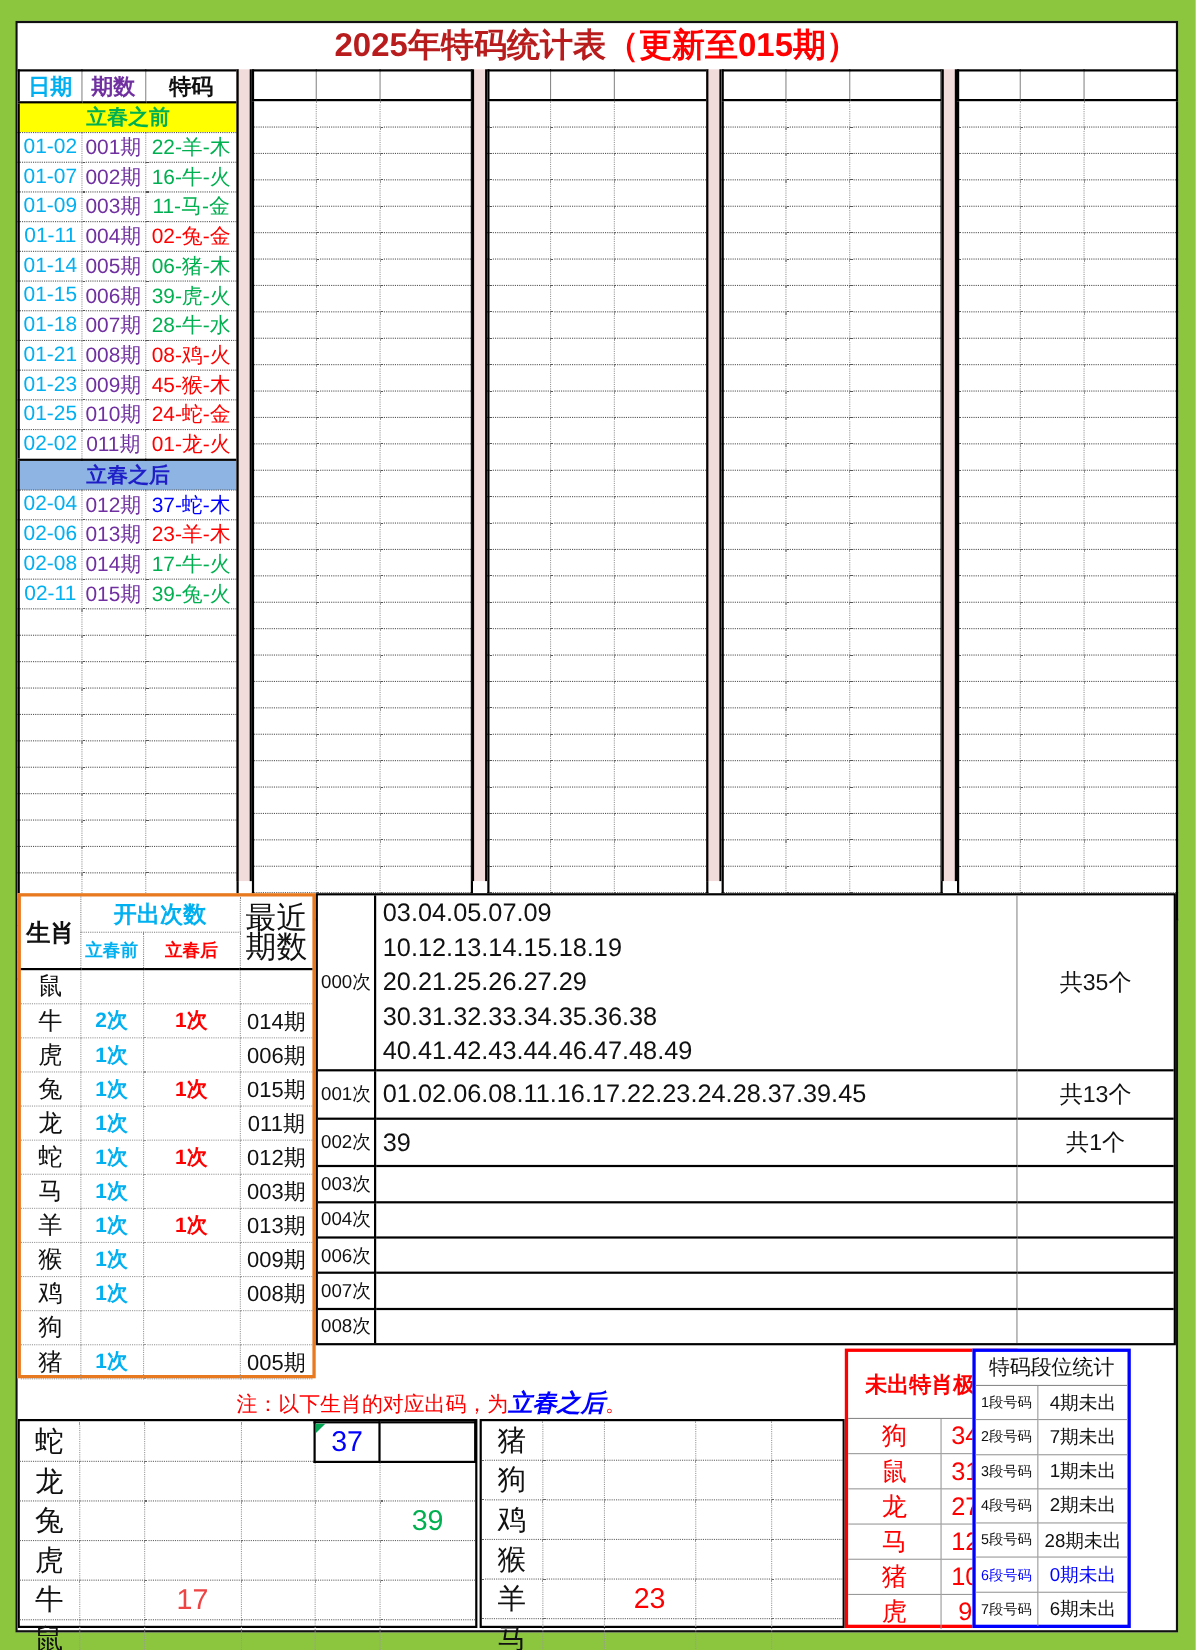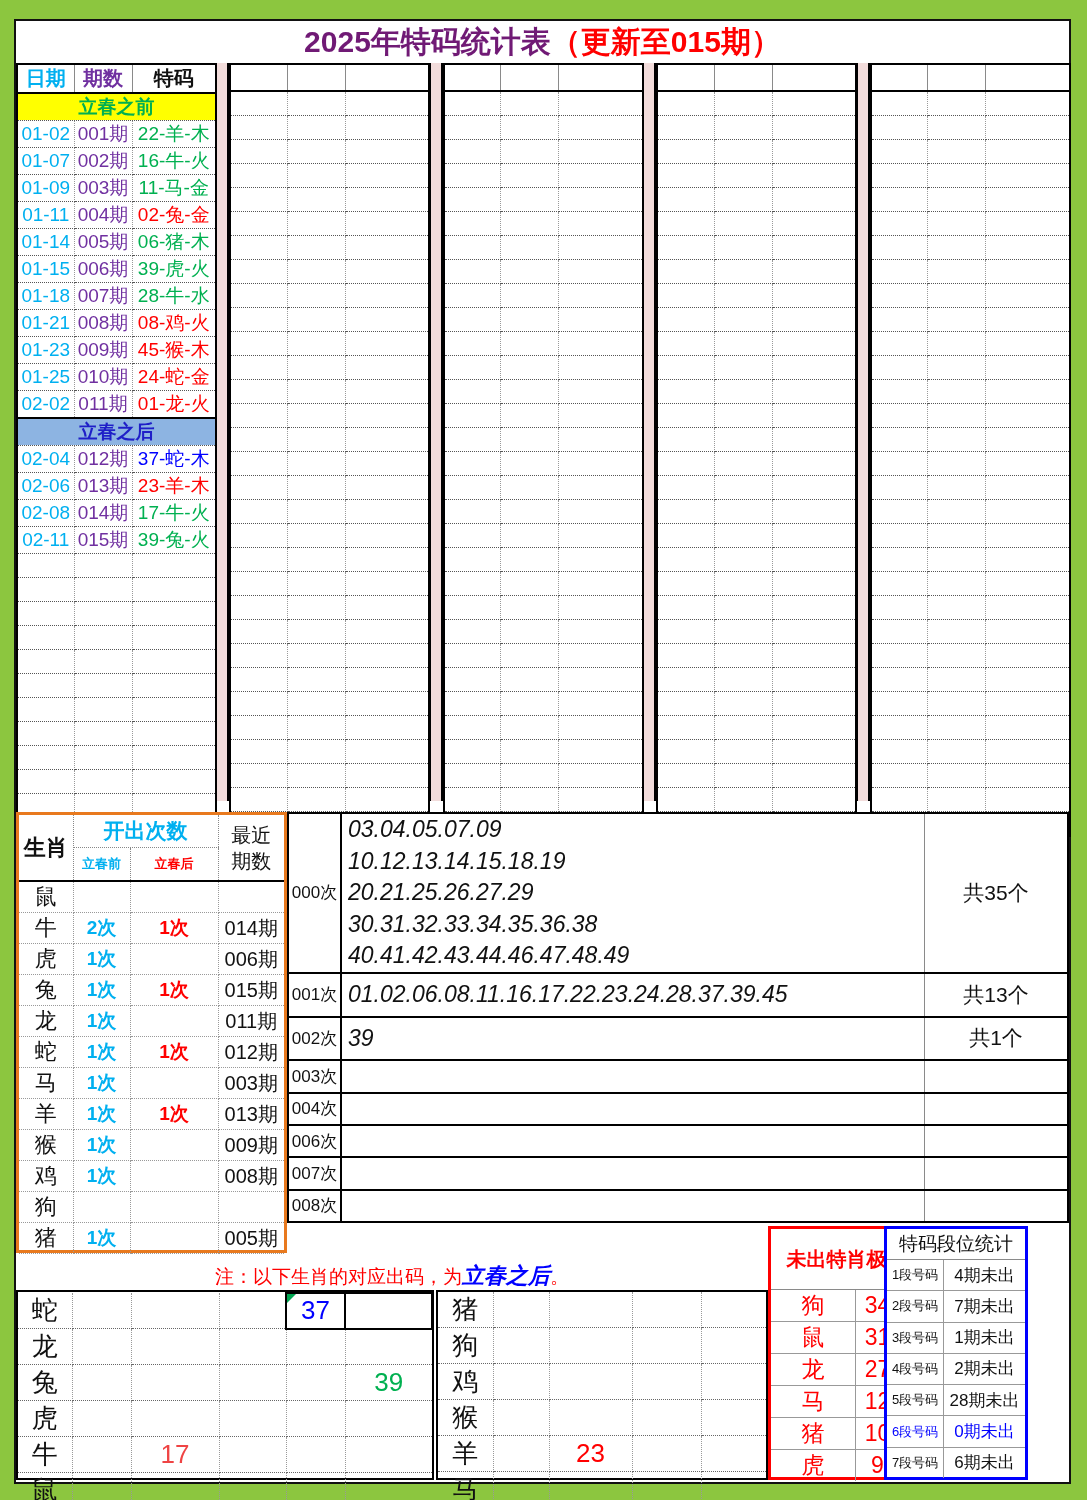--- a/index.html
+++ b/index.html
@@ -4,21 +4,21 @@
 <style>
   html,body{margin:0;padding:0;}
   .page{position:relative;width:1087px;height:1500px;background:#8CC63F;font-family:"Liberation Sans",sans-serif;overflow:hidden;}
   .content{position:absolute;left:14px;top:19px;width:1053px;height:1461px;background:#fff;border:2px solid #111;}
   .abs{position:absolute;}
   table{border-collapse:collapse;table-layout:fixed;}
   td{overflow:hidden;white-space:nowrap;vertical-align:middle;padding:0;}
 
   
   .title-bar{left:0;top:0;width:100%;height:42px;text-align:center;font-size:30px;font-weight:bold;line-height:42px;}
-  .t-blue{color:#701a75;} .t-red{color:#FF0000;}
+  .t-blue{color:#b91c1c;} .t-red{color:#FF0000;}
 
   
   .grid-table{border:2px solid #000;background:#fff;}
   .grid-table td{height:23px;text-align:center;}
   .grid-table tr.hdr td{height:25px;border-bottom:2px solid #000;border-right:1px solid #8a8a8a;font-size:20px;font-weight:bold;}
   .grid-table tr.hdr td:last-child{border-right:none;}
   .grid-table tr.body td{border-bottom:1px dotted #555;border-right:1px dotted #999;font-size:19px;}
   .grid-table tr.body td:last-child{border-right:none;}
   .hd-date{color:#00B0F0;} .hd-per{color:#7030A0;} .hd-code{color:#111;}
   .cdate{color:#00B0F0;} .cper{color:#7030A0;}
@@ -27,38 +27,38 @@
   .band.yellow{background:#FFFF00;color:#00B050;border-bottom:1px solid #333;}
   .band.bluebg{background:#8DB4E2;color:#1F1FC8;border-top:2px solid #000;border-bottom:2px solid #000;}
   .pinkbar{background:#F2DCDB;border-left:2px solid #000;border-right:2px solid #000;top:42px;height:738px;}
 
   
   .orange-wrap{left:0;top:791px;width:265px;height:435px;border:3px solid #E8791E;background:#fff;}
   .orange-wrap table{width:100%;height:100%;}
   .orange-wrap td{text-align:center;}
   .oz-h1{font-size:21px;font-weight:bold;color:#00B0F0;border-bottom:1px dotted #888;height:32px;}
   .oz-zod-h{font-size:22px;font-weight:bold;color:#111;border-right:1px dotted #888;}
-  .oz-recent{font-size:20px;color:#111;border-left:1px dotted #888;line-height:26px;}
-  .oz-sub{font-size:13px;font-weight:bold;height:32px;}
+  .oz-recent{font-size:28px;color:#111;border-left:1px dotted #888;line-height:26px;}
+  .oz-sub{font-size:16px;font-weight:bold;height:32px;}
   .oz-sub.pre{color:#00B0F0;border-right:1px dotted #888;}
   .oz-sub.post{color:#FF0000;}
   .oz-hdr-line td{border-bottom:2px solid #000;}
   .oz-body td{border-bottom:1px dotted #999;border-right:1px dotted #999;}
   .oz-body td:last-child{border-right:none;}
   .oz-body .z{font-size:22px;color:#111;}
   .oz-body .cnt{font-size:19px;font-weight:bold;}
   .oz-body .rec{font-size:20px;color:#111;}
 
   
   .freq-wrap{left:271px;top:791px;width:778px;height:407px;border:2px solid #000;background:#fff;}
   .freq-wrap table{width:100%;height:100%;}
   .freq-wrap tr td{border-bottom:2px solid #000;}
   .freq-wrap tr:last-child td{border-bottom:none;}
   .fq-label{width:51px;text-align:center;font-size:17px;color:#111;border-right:2px solid #000;}
-  .fq-content{text-align:left;font-size:23px;color:#111;padding-left:6px;font-style:italic;}
+  .fq-content{text-align:left;font-size:23px;color:#111;padding-left:6px;}
   .fq-content .ln{line-height:31.6px;height:31.6px;}
   .fq-total{width:142px;text-align:center;font-size:21px;color:#111;border-left:1px solid #8a8a8a;}
 
   
   .note{left:0;top:1240px;width:752px;height:30px;text-align:center;font-size:19px;color:#FF0000;line-height:30px;}
   .note .hl{color:#0000FF;font-style:italic;font-weight:bold;font-size:22px;}
 
   
   .bgrid{border:2px solid #000;background:#fff;}
   .bgrid table{width:100%;height:100%;}

